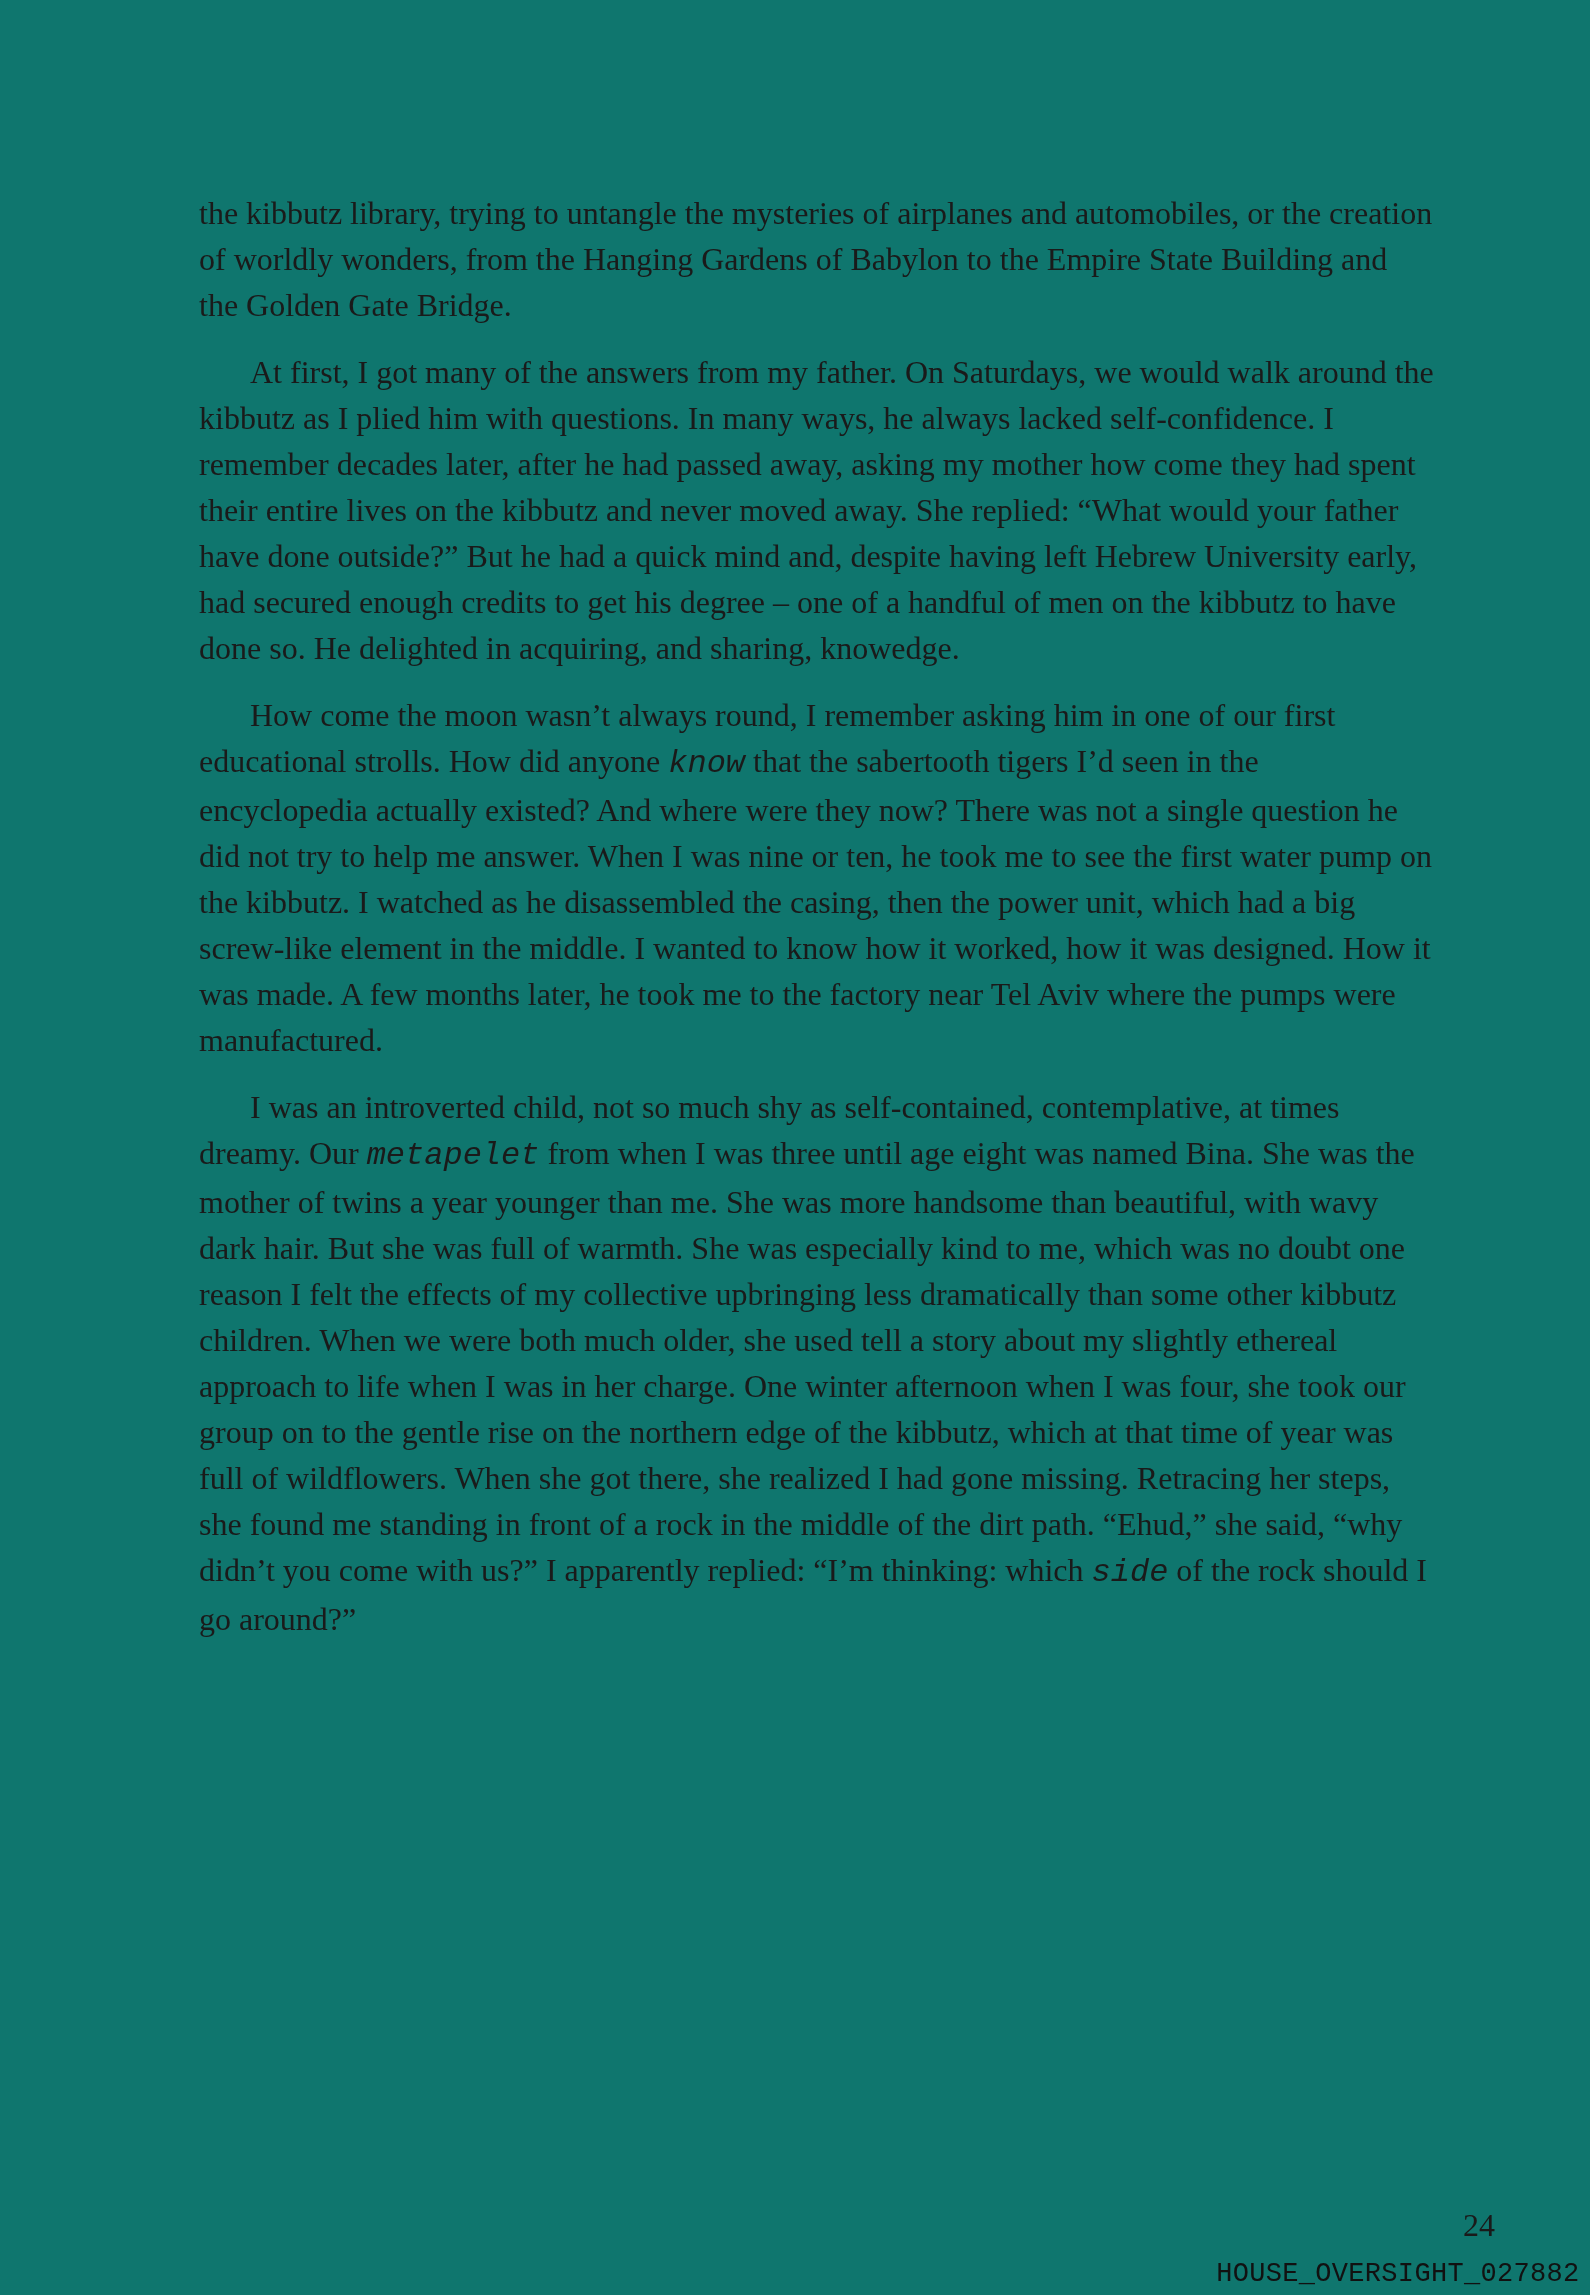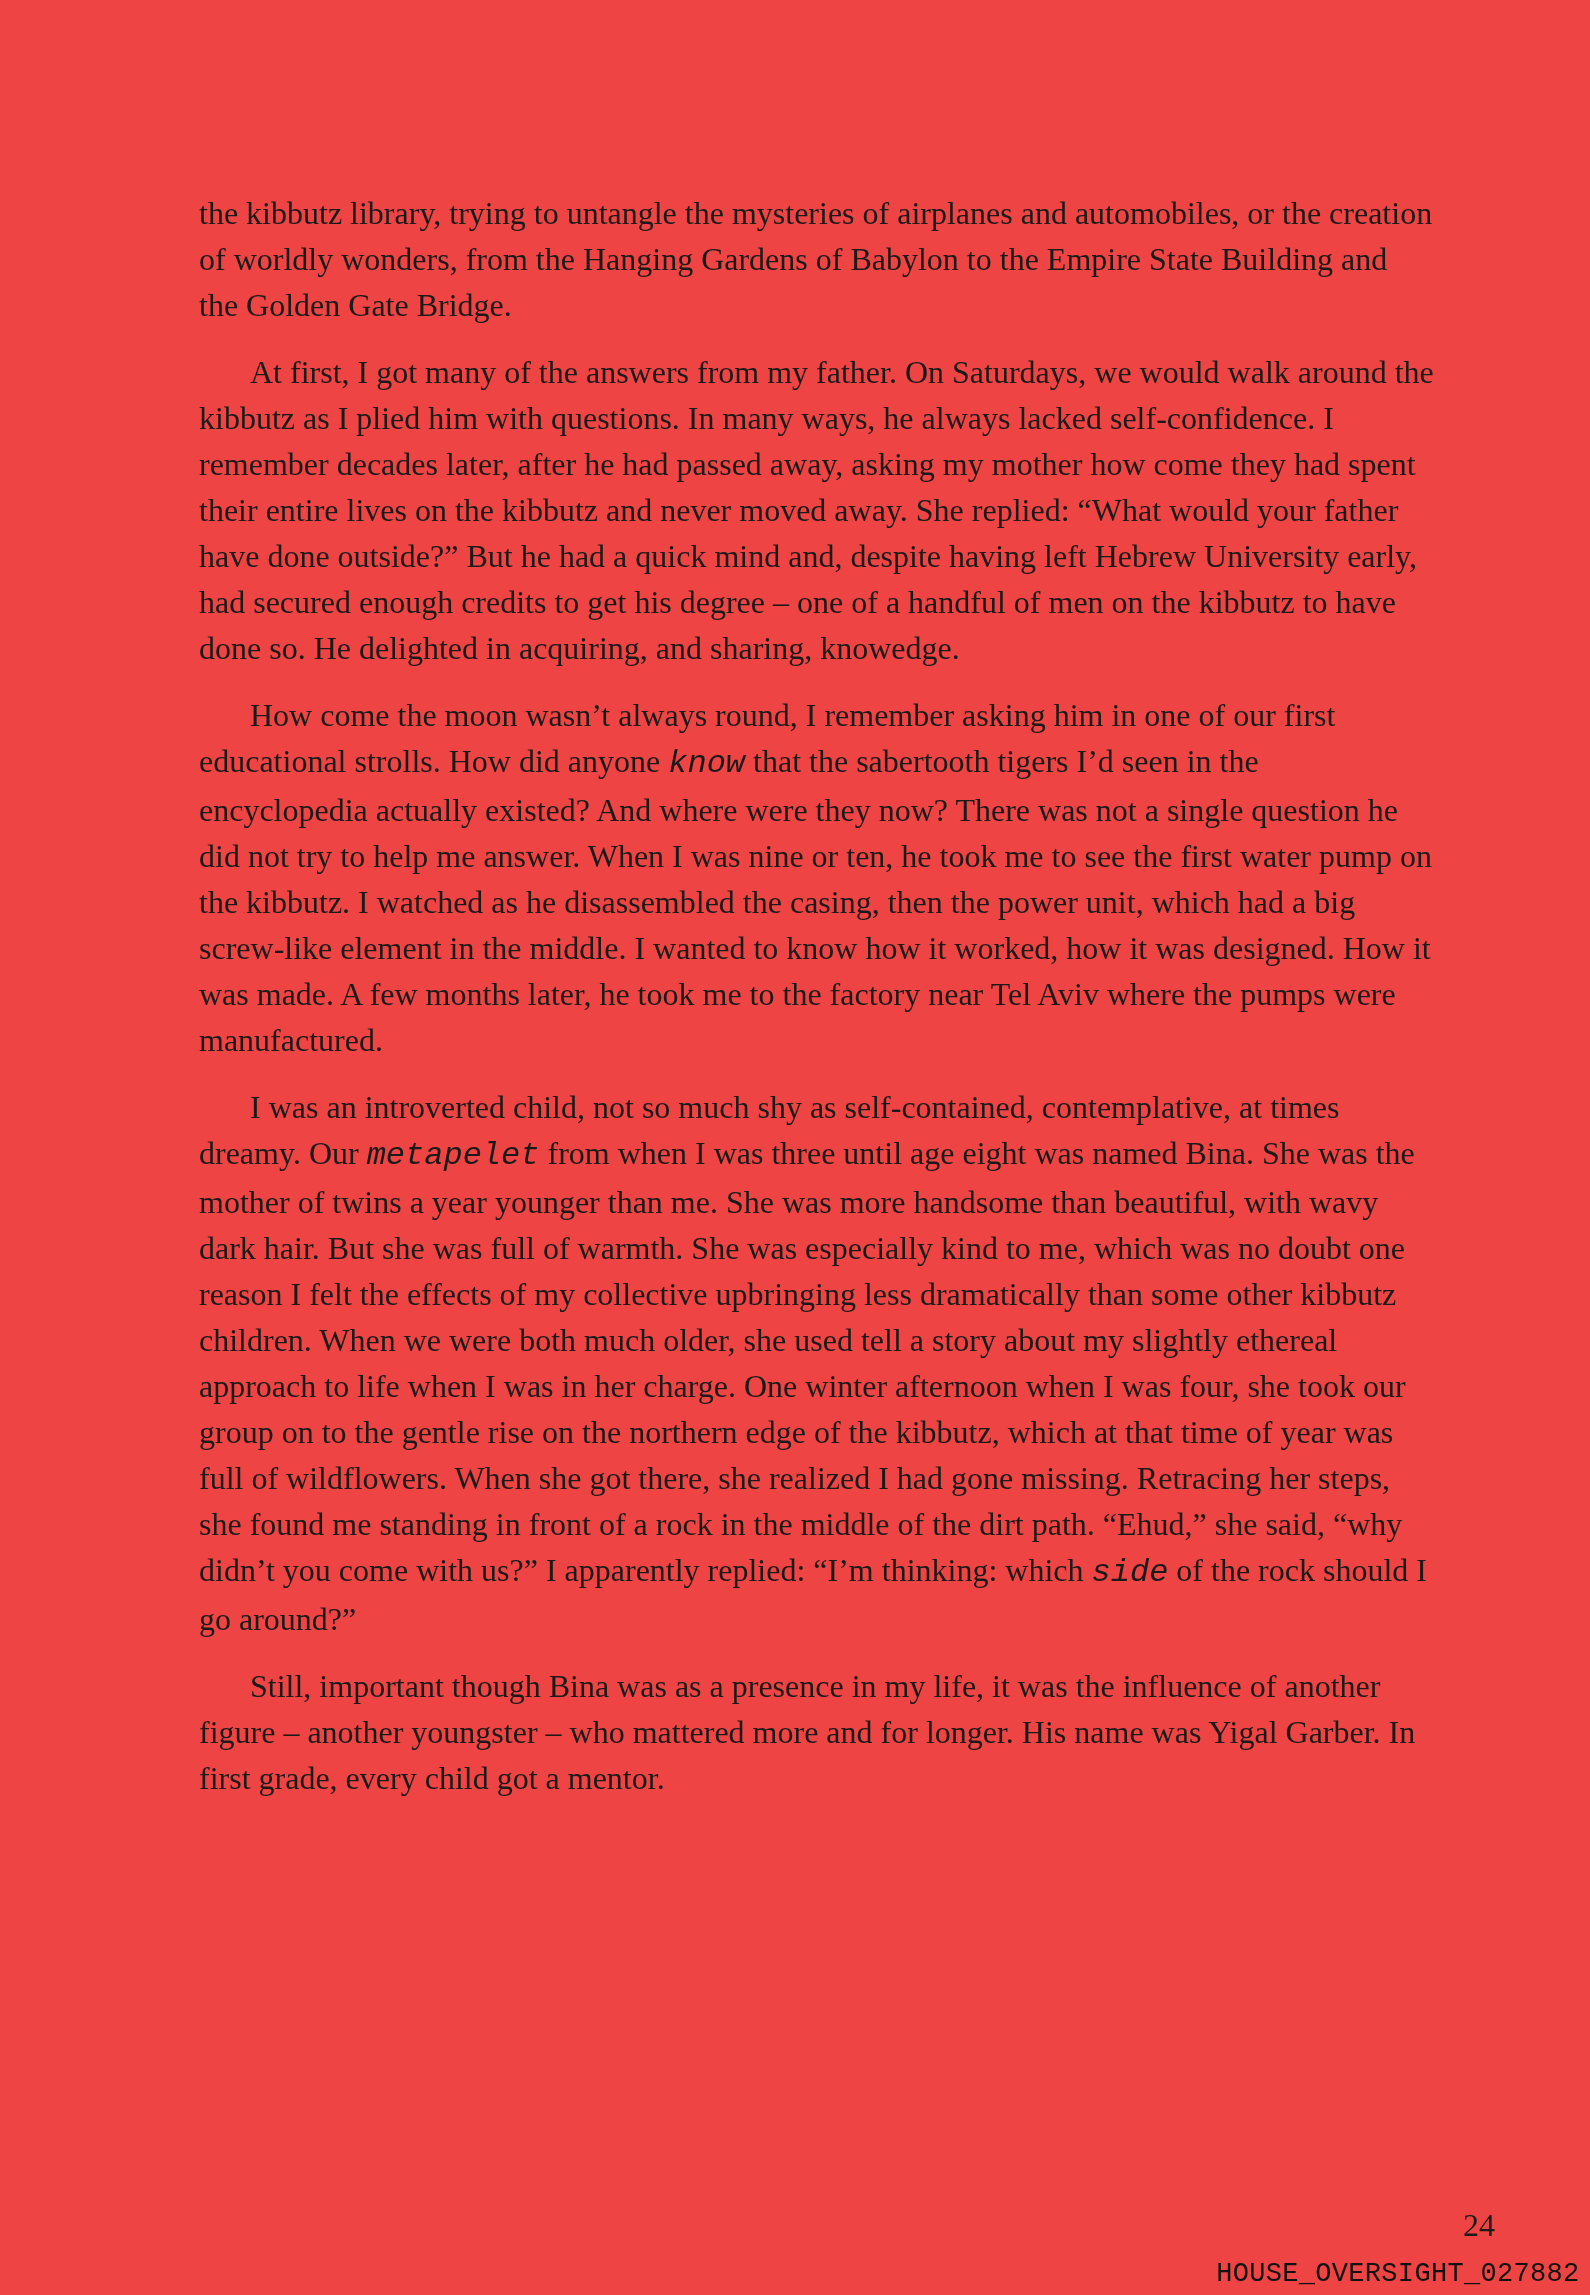--- a/index.html
+++ b/index.html
@@ -4,21 +4,21 @@
 <style>
   html, body {
     margin: 0;
     padding: 0;
     background: #ffffff;
   }
   .page {
     position: relative;
     width: 1591px;
     height: 2295px;
-    background: #ef4444;
+    background: #0f766e;
     font-family: "Liberation Serif", "DejaVu Serif", serif;
     color: #1a1a1a;
     overflow: hidden;
   }
   .text-block {
     position: absolute;
     left: 199px;
     top: 190px;
     width: 1235px;
     font-size: 32px;
@@ -56,18 +56,17 @@
 </style>
 </head>
 <body>
 
 <div class="page">
   <div class="text-block">
       <p class="para"><span>the kibbutz library, trying to untangle the mysteries of airplanes and automobiles, or the creation of worldly wonders, from the Hanging Gardens of Babylon to the Empire State Building and the Golden Gate Bridge.</span></p>
       <p class="para indent"><span>At first, I got many of the answers from my father. On Saturdays, we would walk around the kibbutz as I plied him with questions. In many ways, he always lacked self-confidence. I remember decades later, after he had passed away, asking my mother how come they had spent their entire lives on the kibbutz and never moved away. She replied: “What would your father have done outside?” But he had a quick mind and, despite having left Hebrew University early, had secured enough credits to get his degree – one of a handful of men on the kibbutz to have done so. He delighted in acquiring, and sharing, knowedge.</span></p>
       <p class="para indent"><span>How come the moon wasn’t always round, I remember asking him in one of our first educational strolls. How did anyone </span><em>know</em><span> that the sabertooth tigers I’d seen in the encyclopedia actually existed? And where were they now? There was not a single question he did not try to help me answer. When I was nine or ten, he took me to see the first water pump on the kibbutz. I watched as he disassembled the casing, then the power unit, which had a big screw-like element in the middle. I wanted to know how it worked, how it was designed. How it was made. A few months later, he took me to the factory near Tel Aviv where the pumps were manufactured.</span></p>
       <p class="para indent"><span>I was an introverted child, not so much shy as self-contained, contemplative, at times dreamy. Our </span><em>metapelet</em><span> from when I was three until age eight was named Bina. She was the mother of twins a year younger than me. She was more handsome than beautiful, with wavy dark hair. But she was full of warmth. She was especially kind to me, which was no doubt one reason I felt the effects of my collective upbringing less dramatically than some other kibbutz children. When we were both much older, she used tell a story about my slightly ethereal approach to life when I was in her charge. One winter afternoon when I was four, she took our group on to the gentle rise on the northern edge of the kibbutz, which at that time of year was full of wildflowers. When she got there, she realized I had gone missing. Retracing her steps, she found me standing in front of a rock in the middle of the dirt path. “Ehud,” she said, “why didn’t you come with us?” I apparently replied: “I’m thinking: which </span><em>side</em><span> of the rock should I go around?”</span></p>
-      <p class="para indent"><span>Still, important though Bina was as a presence in my life, it was the influence of another figure – another youngster – who mattered more and for longer. His name was Yigal Garber. In first grade, every child got a mentor.</span></p>
     </div>
   <div class="page-number">24</div>
   <div class="stamp">HOUSE_OVERSIGHT_027882</div>
 </div>
 
 
 </body></html>

